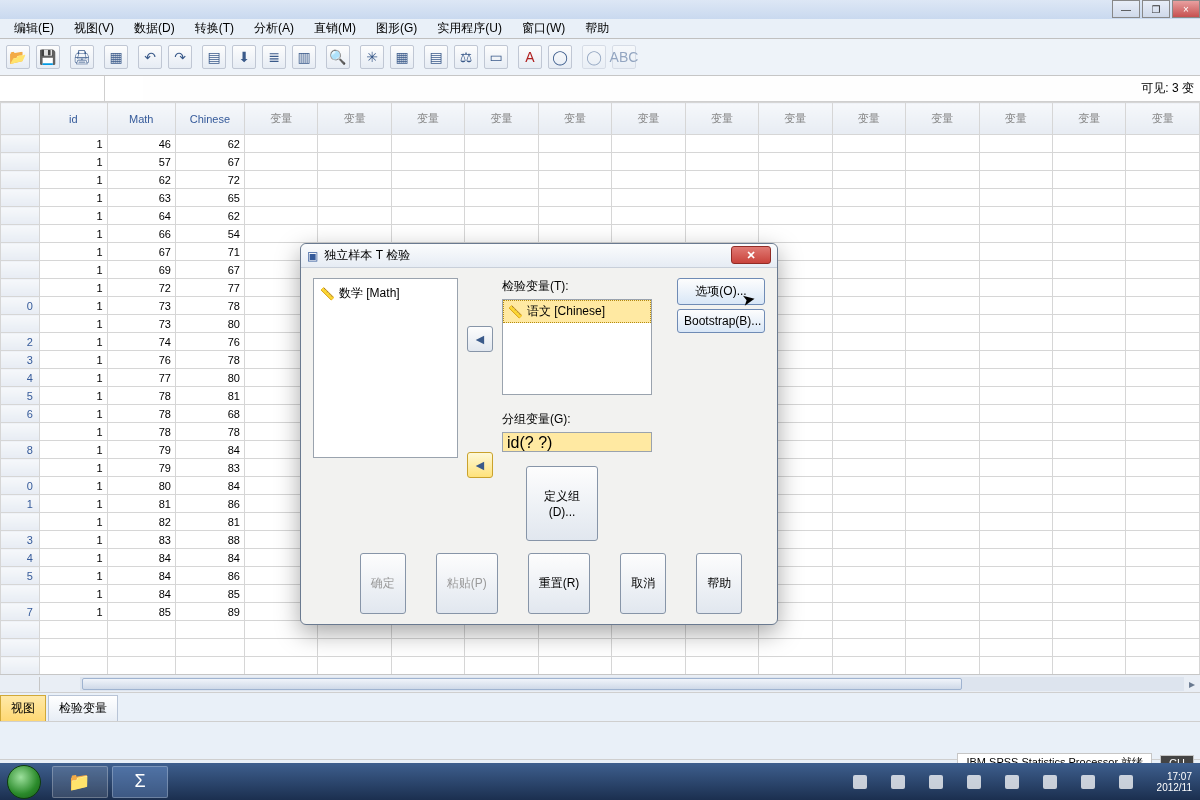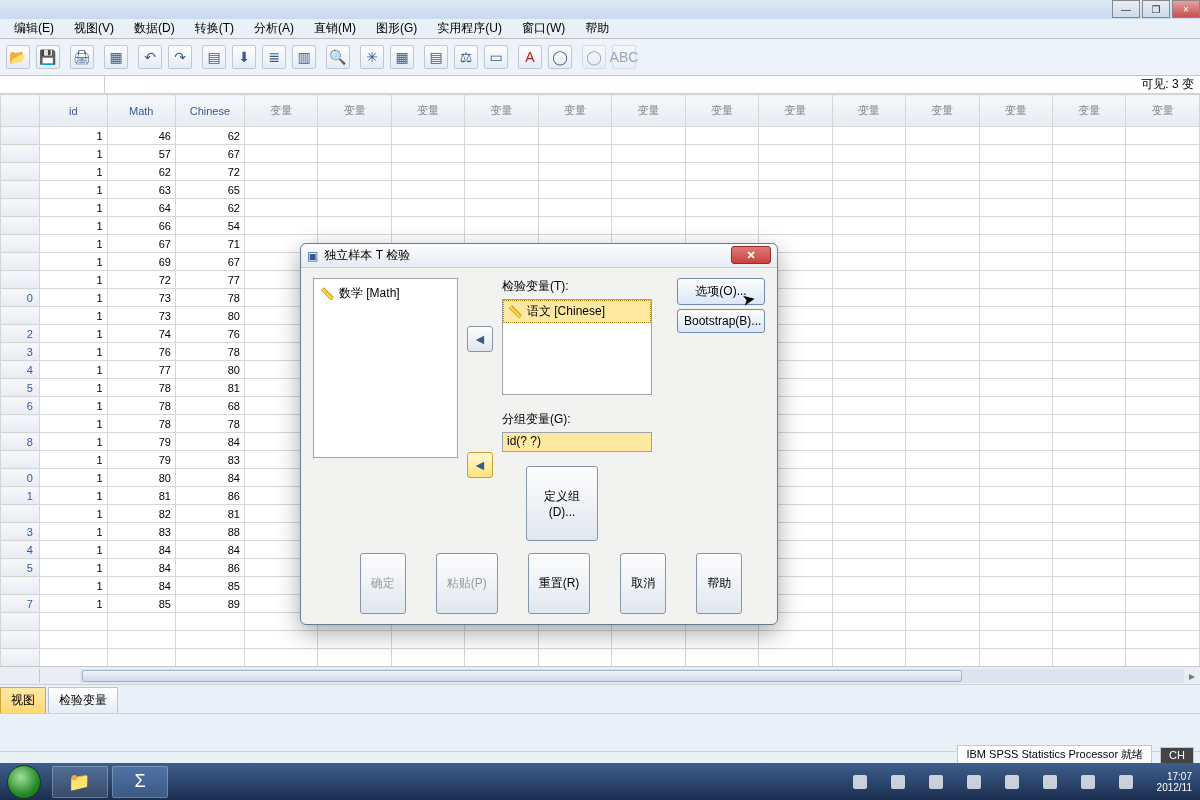--- a/index.html
+++ b/index.html
@@ -13,21 +13,21 @@
 
 .menubar { height: 20px; background: #e9f0f8; display: flex; align-items: center; padding: 0 4px; gap: 0; border-bottom: 1px solid #c0c0c0; }
 .menu-item { padding: 0 10px; cursor: default; }
 
 
 .toolbar { height: 37px; background: #eef3f9; display: flex; align-items: center; padding: 3px 6px; gap: 10px; border-bottom: 1px solid #c6c6c6; }
 .tool-group { display:flex; gap:6px; align-items:center; }
 .tool-btn { width: 24px; height: 24px; background: linear-gradient(#fdfdfd,#e6ecf4); border: 1px solid #c0c7d4; border-radius:2px; display:flex; align-items:center; justify-content:center; font-size:14px; color:#3a5a8a; }
 
 
-.indicator { height: 18px; background:#fff; border-bottom:1px solid #cfcfcf; display:flex;gap:38px; }
+.indicator { height: 26px; background:#fff; border-bottom:1px solid #cfcfcf; display:flex;gap:38px; }
 .indicator-left { width:105px; border-right:1px solid #cfcfcf; }
 .indicator-right { flex:1; display:flex; justify-content:flex-end; align-items:center; padding-right:6px; background:#fefefe; }
 
 
 .grid-wrap { position:relative; height: 572px; background:#fff; overflow:hidden; }
 table { border-collapse: collapse; table-layout:fixed; }
 th, td { border:1px solid #d6d6d6; height:18px; font-size:11px; padding:0 4px; }
 th { background: linear-gradient(#f6f8fb,#e7ecf3); color:#355a9a; font-weight:normal; text-align:center; }
 th.rowhead { width:40px; background:linear-gradient(#f6f8fb,#e7ecf3); text-align:right; padding-right:6px; }
 td { text-align:right; color:#000; }
@@ -71,21 +71,21 @@
 .src-item { display:flex; gap:4px; align-items:center; padding:2px; }
 .src-item .ruler{ color:#c9a200; }
 .mid-col { width:28px; display:flex; flex-direction:column; justify-content:flex-start; align-items:center; }
 .arrow-btn { width:26px; height:26px; background:linear-gradient(#fdfdfd,#e1e7ef); border:1px solid #8795a8; border-radius:3px; display:flex; align-items:center; justify-content:center; color:#3a5a8a; font-size:14px; }
 .arrow-btn.active { background:linear-gradient(#fef9d8,#ffe27a); border-color:#caa22c; }
 .right-col { flex:1; display:flex; flex-direction:column; gap:4px; }
 .lbl { font-size:12px; }
 .test-list { width:150px; height:96px; padding:0; }
 .selected-item { background:#ffe9a2; border:1px dotted #b48a10; padding:2px 4px; display:flex; gap:4px; align-items:center; font-size:12px;}
 .selected-item .ruler { color:#c9a200; }
-.grp-input { width:150px; height:20px; background:#ffe9a2; border:1px solid #9aa3ae; padding:1px 4px; font-size:12px; }
+.grp-input { width:150px; height:20px; background:#ffe9a2; border:1px solid #9aa3ae; padding:1px 4px; font-size:16px; }
 .btn { padding:21px 10px; background:linear-gradient(#fdfdfd,#e1e7ef); border:1px solid #8795a8; border-radius:3px; font-size:12px;margin-left:24px; }
 .btn:disabled { color:#9a9a9a; }
 .side-btns { display:flex; flex-direction:column; gap:4px; }
 .side-btn { width:88px; padding:4px 6px; background:linear-gradient(#fdfdfd,#d9e7f7); border:1px solid #6f8bb5; border-radius:3px; font-size:12px; text-align:center; }
 .dlg-footer { display:flex; justify-content:center; gap:6px; padding:6px 10px 10px 10px; }
 
 .cursor { position:absolute; left:742px; top:290px; font-size:16px; color:#000; pointer-events:none; transform:rotate(-10deg); }
 </style>
 </head>
 <body>

